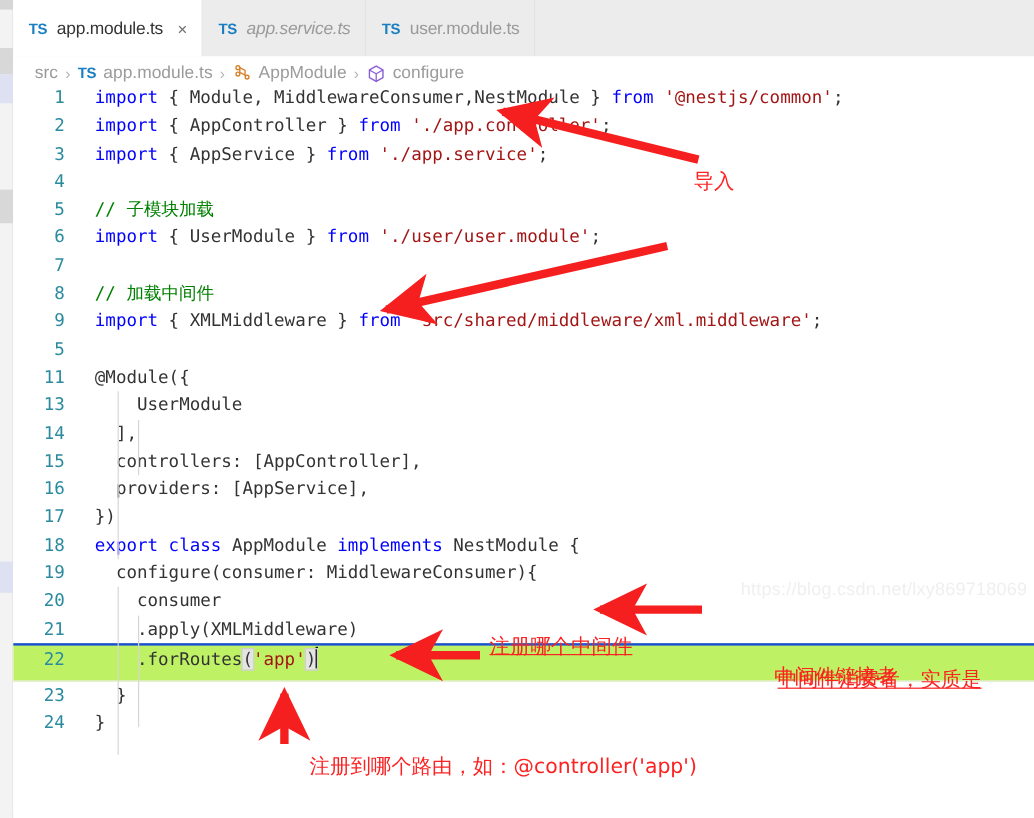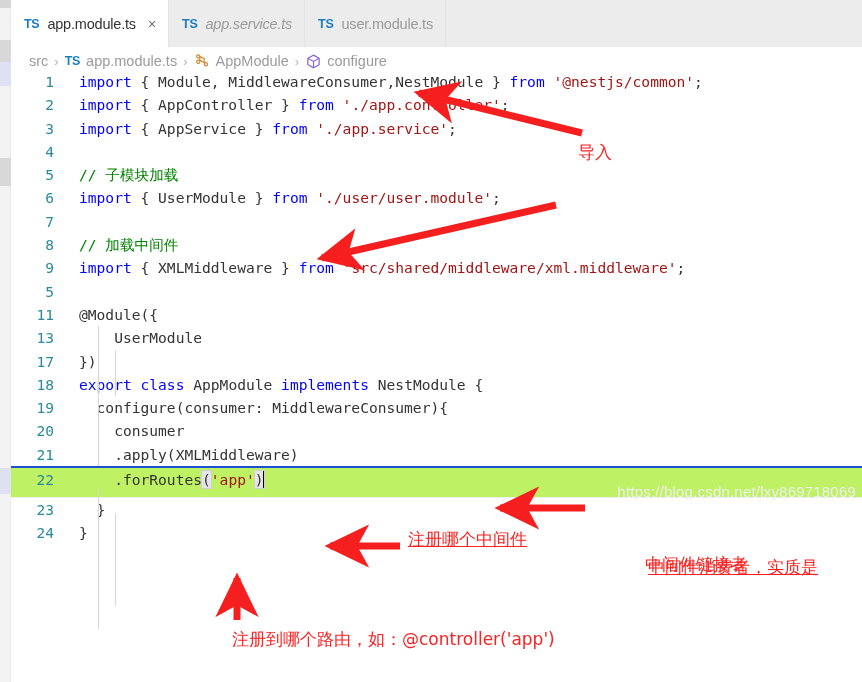--- a/index.html
+++ b/index.html
@@ -230,20 +230,23 @@
       <div class="code-line"><span class="ln">3</span><span class="code-text"><span class="k">import</span><span class="id"> { AppService } </span><span class="k">from</span><span class="id"> </span><span class="str">'./app.service'</span><span class="id">;</span></span></div>
       <div class="code-line"><span class="ln">4</span><span class="code-text"></span></div>
       <div class="code-line"><span class="ln">5</span><span class="code-text"><span class="cm">// 子模块加载</span></span></div>
       <div class="code-line"><span class="ln">6</span><span class="code-text"><span class="k">import</span><span class="id"> { UserModule } </span><span class="k">from</span><span class="id"> </span><span class="str">'./user/user.module'</span><span class="id">;</span></span></div>
       <div class="code-line"><span class="ln">7</span><span class="code-text"></span></div>
       <div class="code-line"><span class="ln">8</span><span class="code-text"><span class="cm">// 加载中间件</span></span></div>
       <div class="code-line"><span class="ln">9</span><span class="code-text"><span class="k">import</span><span class="id"> { XMLMiddleware } </span><span class="k">from</span><span class="id"> </span><span class="str">'src/shared/middleware/xml.middleware'</span><span class="id">;</span></span></div>
       <div class="code-line"><span class="ln">5</span><span class="code-text"></span></div>
       <div class="code-line"><span class="ln">11</span><span class="code-text"><span class="id">@Module({</span></span></div>
       <div class="code-line"><span class="ln">13</span><span class="code-text"><span class="id">    UserModule</span></span></div>
+      <div class="code-line"><span class="ln">14</span><span class="code-text"><span class="id">  ],</span></span></div>
+      <div class="code-line"><span class="ln">15</span><span class="code-text"><span class="id">  controllers: [AppController],</span></span></div>
+      <div class="code-line"><span class="ln">16</span><span class="code-text"><span class="id">  providers: [AppService],</span></span></div>
       <div class="code-line"><span class="ln">17</span><span class="code-text"><span class="id">})</span></span></div>
       <div class="code-line"><span class="ln">18</span><span class="code-text"><span class="k">export</span><span class="id"> </span><span class="k">class</span><span class="id"> AppModule </span><span class="k">implements</span><span class="id"> NestModule {</span></span></div>
       <div class="code-line"><span class="ln">19</span><span class="code-text"><span class="id">  configure(consumer: MiddlewareConsumer){</span></span></div>
       <div class="code-line"><span class="ln">20</span><span class="code-text"><span class="id">    consumer</span></span></div>
       <div class="code-line"><span class="ln">21</span><span class="code-text"><span class="id">    .apply(XMLMiddleware)</span></span></div>
       <div class="code-line current"><span class="ln">22</span><span class="code-text"><span class="id">    .forRoutes</span><span class="id bracket-hl">(</span><span class="str">'app'</span><span class="id bracket-hl">)</span><span class="caret"></span></span></div>
       <div class="code-line"><span class="ln">23</span><span class="code-text"><span class="id">  }</span></span></div>
       <div class="code-line"><span class="ln">24</span><span class="code-text"><span class="id">}</span></span></div>
       <div class="indent-guide" style="left: 87px; top: 256.3px; height: 139.8px;"></div>
       <div class="indent-guide" style="left: 87px; top: 419.4px; height: 139.8px;"></div>
@@ -277,18 +280,18 @@
 
       <g>
         <line x1="237" y1="620" x2="237" y2="578" stroke="#f61f1f" stroke-width="7" marker-end="url(#ah)"></line>
       </g>
     </svg>
 
     <div class="anno-text" style="left:578px;top:141px;">导入</div>
     <div class="anno-text" style="left:408px;top:528px;text-decoration:underline;">注册哪个中间件</div>
     <div class="anno-text" style="left:648px;top:556px;text-decoration:underline;">中间件消费者，实质是</div>
     <div class="anno-text" style="left:645px;top:553px;">中间件链接者</div>
-    <div class="anno-text" style="left:232px;top:628px;">注册到哪个路由，如：@controller('app')</div>
+    <div class="anno-text" style="left:258px;top:628px;">注册到哪个路由，如：@controller('app')</div>
 
     <div class="watermark">https://blog.csdn.net/lxy869718069</div>
   </div>
 
 </div>
 
 </body></html>

